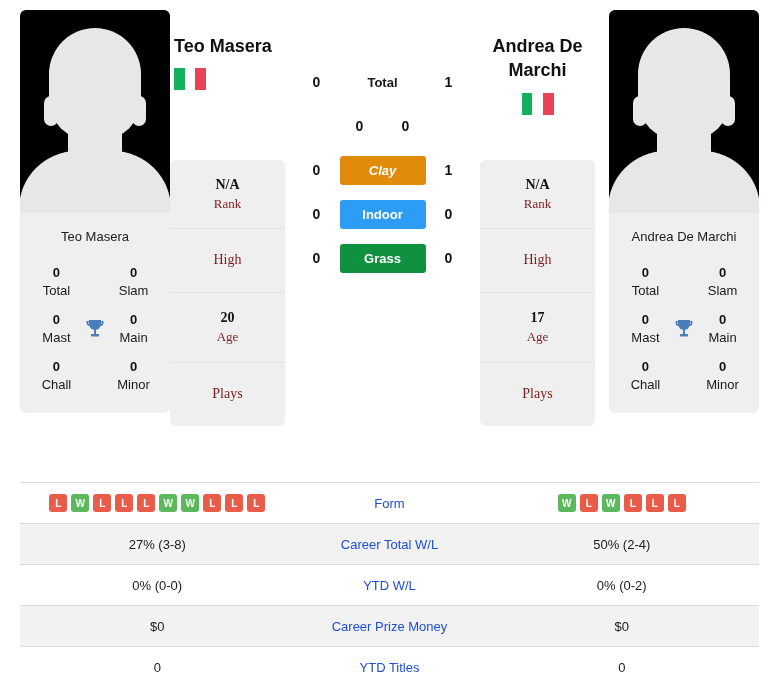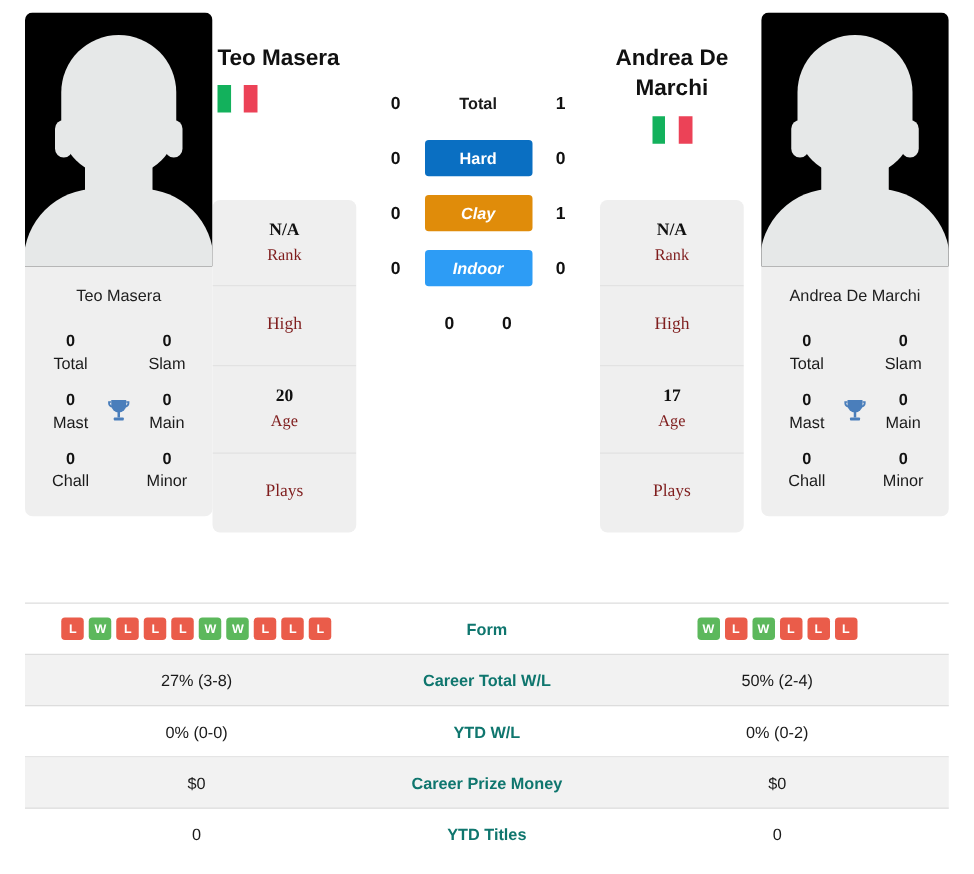--- a/index.html
+++ b/index.html
@@ -233,22 +233,22 @@
   .stats-row.shaded { background: #f2f2f2; }
   .stats-cell {
     flex: 1 1 0;
     text-align: center;
     font-size: 13px;
     color: #1a1a1a;
     padding: 6px 4px;
   }
   .stats-cell.label {
     flex: 0 0 190px;
-    font-weight: bold;
-    color: #0f766e;
+    font-weight: normal;
+    color: #1d4ed8;
   }
   .form-strip {
     display: flex;
     justify-content: center;
     gap: 4px;
     flex-wrap: wrap;
   }
   .form-badge {
     width: 18px;
     height: 18px;
@@ -350,35 +350,35 @@
   </div>
 
   <div class="surface-col">
     <div class="surface-row">
       <div class="surface-score">0</div>
       <div class="surface-badge plain">Total</div>
       <div class="surface-score">1</div>
     </div>
     <div class="surface-row">
       <div class="surface-score">0</div>
-      <div class="surface-badge" style="background:#0a6fc2;">Hard</div>
       <div class="surface-score">0</div>
     </div>
     <div class="surface-row">
       <div class="surface-score">0</div>
       <div class="surface-badge" style="background:#e08c0a;font-style:italic;">Clay</div>
       <div class="surface-score">1</div>
     </div>
     <div class="surface-row">
       <div class="surface-score">0</div>
-      <div class="surface-badge" style="background:#2d9cf5;font-style:italic;">Indoor</div>
+      <div class="surface-badge" style="background:#2d9cf5;">Indoor</div>
       <div class="surface-score">0</div>
     </div>
     <div class="surface-row">
       <div class="surface-score">0</div>
+      <div class="surface-badge" style="background:#109140;">Grass</div>
       <div class="surface-score">0</div>
     </div>
   </div>
 
   <div class="name-col right">
     <div class="name-col-header">
       <div class="pname">Andrea De Marchi</div>
       <div class="flag">
         <span class="g"></span>
           <span class="w"></span>

